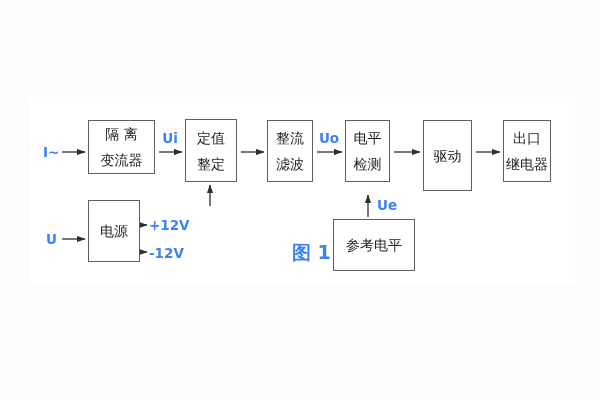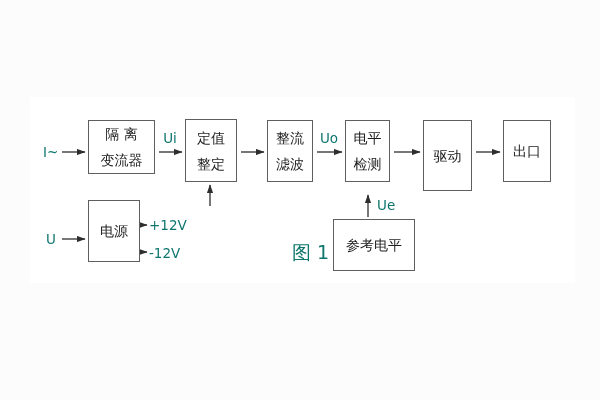--- a/index.html
+++ b/index.html
@@ -45,24 +45,25 @@
     color: #1c1c1c;
     font-size: 14px;
     text-align: center;
   }
   .box .ln {
     line-height: 26px;
     white-space: pre;
   }
   .sig {
     position: absolute;
-    color: #0f766e;
+    color: #3b82f6;
     font-size: 13.5px;
     line-height: 14px;
     white-space: pre;
+    font-weight: bold;
   }
   .sig.center {
     text-align: center;
   }
 </style>
 </head>
 <body>
 
 <div class="screen">
 
@@ -106,20 +107,21 @@
     <span class="ln">电平</span>
     <span class="ln">检测</span>
   </div>
 
   <div class="box" style="left:423px;top:120px;width:49px;height:71px">
     <span class="ln">驱动</span>
   </div>
 
   <div class="box" style="left:503px;top:120px;width:48px;height:62px">
     <span class="ln">出口</span>
+    <span class="ln">继电器</span>
   </div>
 
   <div class="box" style="left:88px;top:200px;width:52px;height:62px">
     <span class="ln">电源</span>
   </div>
 
 
   <div class="box" style="left:333px;top:219px;width:82px;height:52px">
     <span class="ln">参考电平</span>
   </div>

